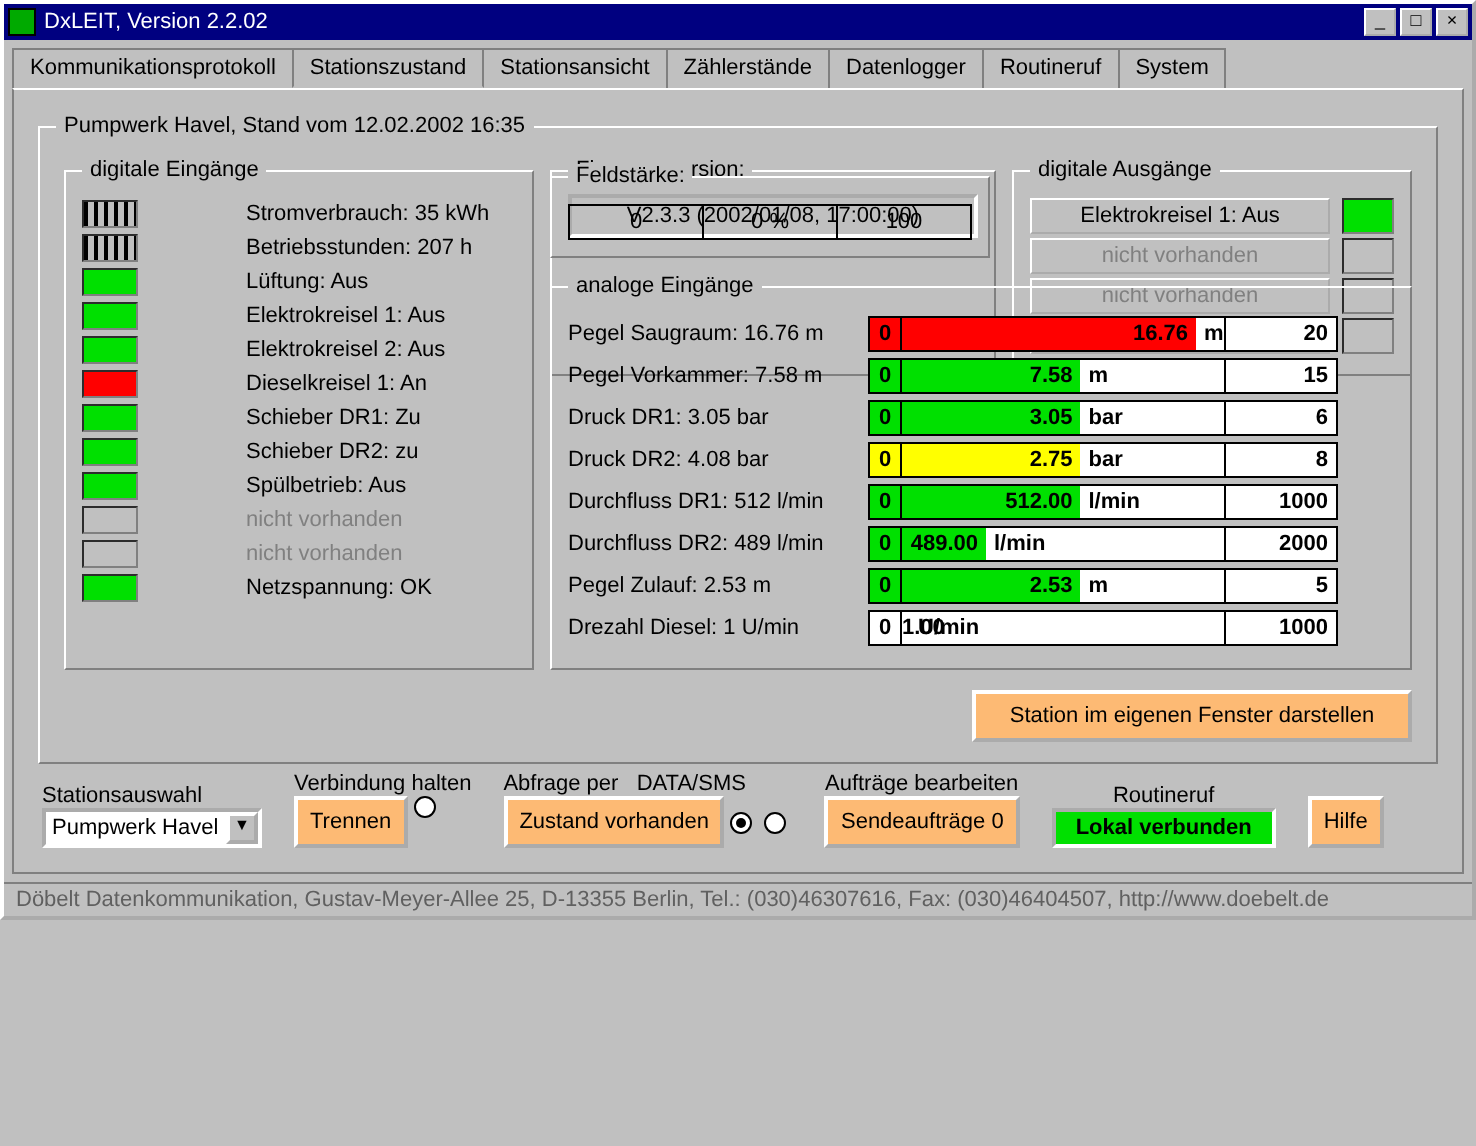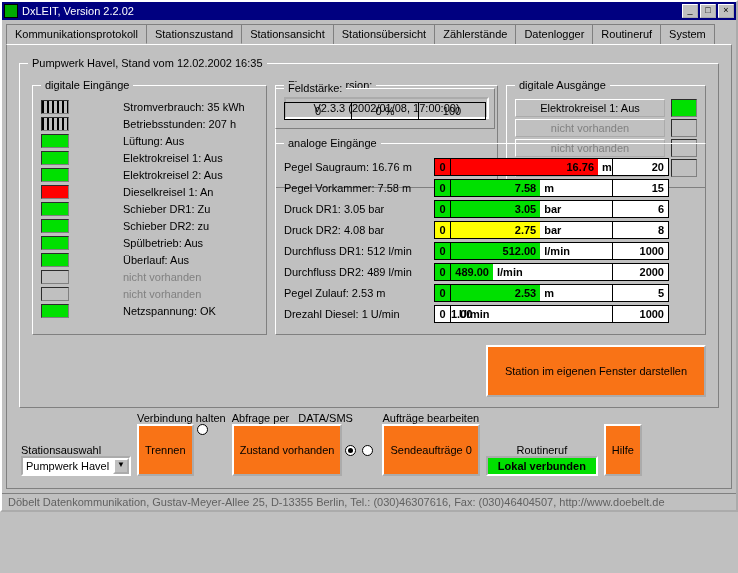--- a/index.html
+++ b/index.html
@@ -18,39 +18,39 @@
   .row { display:flex; }
   .col { display:flex; flex-direction:column; }
   .digitem { display:flex; align-items:center; margin:3px 0;gap:44px; }
   .lamp { width:28px; height:14px; border:1px inset #808080; margin-right:10px; }
   .lamp.green { background:#00e000; }
   .lamp.red { background:#ff0000; }
   .lamp.grey { background:#c0c0c0; }
   .lamp.wave { background:#c0c0c0; background-image: repeating-linear-gradient(90deg,#000 0 2px,#c0c0c0 2px 5px); }
   .greytxt { color:#808080; }
   .sunken { border:2px inset #fff; background:#c0c0c0; padding:3px 6px; text-align:center; }
-  .btn { border:2px outset #fff; background:#f97316; padding:18px 6px; text-align:center; cursor:default; }
+  .btn { border:2px outset #fff; background:#fdba74; padding:5px 6px; text-align:center; cursor:default; }
   .btn2 { border:1px outset #fff; background:#c0c0c0; padding:2px 6px; text-align:center; cursor:default; }
   .outlamp { width:26px; height:18px; border:1px inset #808080; }
   .outlamp.green { background:#00e000; }
   .outlamp.grey { background:#c0c0c0; }
   .outrow { display:flex; align-items:center; margin:2px 0; }
   .outrow .btn2 { flex:1; margin-right:6px; }
   .analog-row { display:flex; align-items:center; margin:3px 0; }
   .alabel { width:150px; }
   .bar { display:flex; border:1px solid #000; height:18px; width:235px; position:relative; background:#fff; }
   .bar .minc { width:16px; background:inherit; border-right:1px solid #000; text-align:center; line-height:16px; font-weight:bold;}
   .bar .fill { height:100%; text-align:right; padding-right:4px; line-height:16px; font-weight:bold; white-space:nowrap; overflow:visible;}
   .bar .unit { flex:1; padding-left:4px; line-height:16px; font-weight:bold; }
   .bar .maxc { width:56px; border-left:1px solid #000; text-align:right; padding-right:4px; line-height:16px; font-weight:bold; }
   .bar.green .minc{background:#00e000;} .bar.green .fill{background:#00e000;}
   .bar.red .minc{background:#ff0000;} .bar.red .fill{background:#ff0000;}
   .bar.yellow .minc{background:#ffff00;} .bar.yellow .fill{background:#ffff00;}
   .bar.white .minc{background:#fff;} .bar.white .fill{background:#fff;}
-  .bottombar { display:flex; align-items:flex-end; gap:6px; padding:0 6px 4px 6px; }
+  .bottombar { display:flex; align-items:flex-end; gap:16px; padding:0 6px 4px 6px; }
   .radio { width:11px; height:11px; border:1px solid #000; border-radius:50%; background:#fff; display:inline-block; vertical-align:middle; margin:0 3px;}
   .radio.sel::after{content:"";display:block;width:5px;height:5px;background:#000;border-radius:50%;margin:2px;}
   .combo { border:2px inset #fff; background:#fff; display:flex; align-items:center; width:110px; height:20px;}
   .combo span{flex:1; padding:0 3px;}
   .combo .dd{width:16px;height:16px;border:2px outset #fff;background:#c0c0c0;text-align:center;line-height:10px;font-size:8px;}
   .status { border:2px inset #fff; background:#00e000; text-align:center; font-weight:bold; padding:2px 0; width:112px;}
   .footer { background:#c0c0c0; padding:2px 6px; color:#606060; border-top:1px solid #808080; }
   .fsbar { display:flex; border:1px solid #000; height:18px; margin-top:2px;}
   .fsbar div{border-right:1px solid #000; text-align:center; line-height:16px; padding:0 6px;}
   .fsbar div:last-child{border-right:none;}
@@ -65,21 +65,20 @@
     <div class="spacer"></div>
     <div class="tbtn">_</div>
     <div class="tbtn">□</div>
     <div class="tbtn">×</div>
   </div>
 
   <div class="tabs" id="tabs">
       <div class="tab">Kommunikationsprotokoll</div>
       <div class="tab active">Stationszustand</div>
       <div class="tab">Stationsansicht</div>
-      <div class="tab">Stationsübersicht</div>
       <div class="tab">Zählerstände</div>
       <div class="tab">Datenlogger</div>
       <div class="tab">Routineruf</div>
       <div class="tab">System</div>
     </div>
 
   <div class="tabpanel">
     <fieldset>
       <legend>Pumpwerk Havel, Stand vom 12.02.2002   16:35</legend>
       <div class="row">
@@ -115,24 +114,20 @@
                 <div class="lamp green"></div>
                 <span>Schieber DR1: Zu</span>
               </div>
               <div class="digitem">
                 <div class="lamp green"></div>
                 <span>Schieber DR2: zu</span>
               </div>
               <div class="digitem">
                 <div class="lamp green"></div>
                 <span>Spülbetrieb: Aus</span>
-              </div>
-              <div class="digitem">
-                <div class="lamp green"></div>
-                <span>Überlauf: Aus</span>
               </div>
               <div class="digitem">
                 <div class="lamp grey"></div>
                 <span class="greytxt">nicht vorhanden</span>
               </div>
               <div class="digitem">
                 <div class="lamp grey"></div>
                 <span class="greytxt">nicht vorhanden</span>
               </div>
               <div class="digitem">

